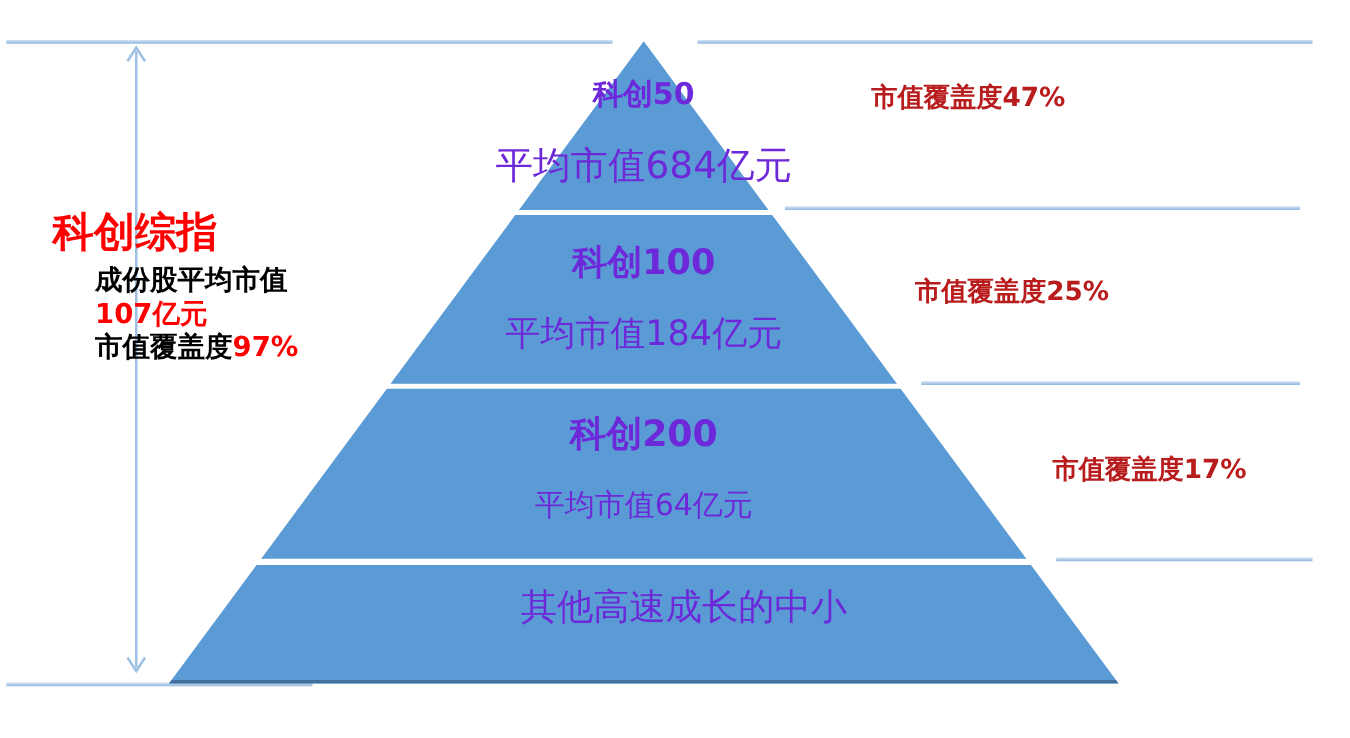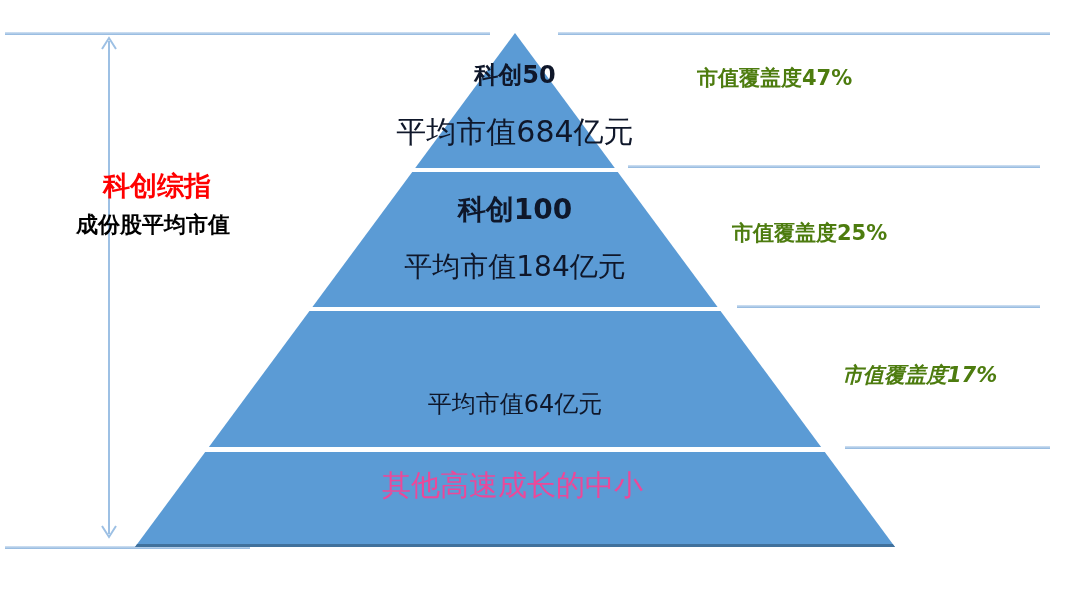--- a/index.html
+++ b/index.html
@@ -12,42 +12,42 @@
   
   .pyramid{position:absolute;left:135px;top:33px;width:760px;height:514px;
            clip-path:polygon(50% 0,100% 100%,0 100%);}
   .tier{position:absolute;left:0;width:100%;background:var(--pyramid-blue);}
   .tier-1{top:0;height:135px;}
   .tier-2{top:139px;height:135px;}
   .tier-3{top:278px;height:136px;}
   .tier-4{top:419px;height:95px;border-bottom:3px solid var(--base-edge);box-sizing:border-box;}
 
   
-  .tier-text{position:absolute;left:310px;width:410px;text-align:center;color:#0f172a;}
+  .tier-text{position:absolute;left:310px;width:410px;text-align:center;color:#6d28d9;}
   .tier-name{font-weight:bold;}
   .tn1{top:59px;font-size:24px;}
   .td1{top:112px;font-size:30px;}
   .tn2{top:191px;font-size:28px;}
   .td2{top:248px;font-size:28px;}
   .tn3{top:328px;font-size:29px;}
   .td3{top:388px;font-size:24px;}
-  .tier4-text{position:absolute;left:382px;top:466px;width:330px;text-align:left;
-              font-size:29px;line-height:38px;color:#ec4899;}
+  .tier4-text{position:absolute;left:382px;top:466px;width:330px;text-align:center;
+              font-size:29px;line-height:38px;color:#6d28d9;}
 
   
   .left-panel{position:absolute;left:42px;top:166px;width:230px;}
-  .lp-title{font-size:27px;font-weight:bold;color:var(--accent-red);line-height:40px;margin-bottom:5px;text-align:center;}
+  .lp-title{font-size:33px;font-weight:bold;color:var(--accent-red);line-height:40px;margin-bottom:5px;}
   .lp-line{font-size:22px;font-weight:bold;color:#000;line-height:27px;margin-left:34px;}
   .lp-red{color:var(--accent-red);}
 
   
-  .coverage{position:absolute;font-size:21px;font-weight:bold;color:#4d7c0f;white-space:nowrap;}
+  .coverage{position:absolute;font-size:21px;font-weight:bold;color:#b91c1c;white-space:nowrap;}
   .cov-1{left:697px;top:64px;}
   .cov-2{left:732px;top:219px;}
-  .cov-3{left:842px;top:361px;font-style:italic;}
+  .cov-3{left:842px;top:361px;}
 
   
   .v-arrow{position:absolute;left:100px;top:35px;width:18px;height:505px;}
 </style>
 </head>
 <body>
 
 <div class="canvas">
 
   <div class="hline" style="left:5px;top:32px;width:485px;"></div>
@@ -71,28 +71,31 @@
     <div class="tier tier-3"></div>
     <div class="tier tier-4"></div>
   </div>
 
   <div class="tier-text tier-name tn1">科创50</div>
   <div class="tier-text td1">平均市值684亿元</div>
 
   <div class="tier-text tier-name tn2">科创100</div>
   <div class="tier-text td2">平均市值184亿元</div>
 
+  <div class="tier-text tier-name tn3">科创200</div>
   <div class="tier-text td3">平均市值64亿元</div>
 
   <div class="tier4-text">
     <div>其他高速成长的中小</div>
   </div>
 
   <div class="left-panel">
     <div class="lp-title">科创综指</div>
     <div class="lp-line">成份股平均市值</div>
+    <div class="lp-line lp-red">107亿元</div>
+    <div class="lp-line"><span>市值覆盖度</span><span class="lp-red">97%</span></div>
   </div>
 
   <div class="coverage cov-1">市值覆盖度47%</div>
   <div class="coverage cov-2">市值覆盖度25%</div>
   <div class="coverage cov-3">市值覆盖度17%</div>
 
 </div>
 
 </body></html>

